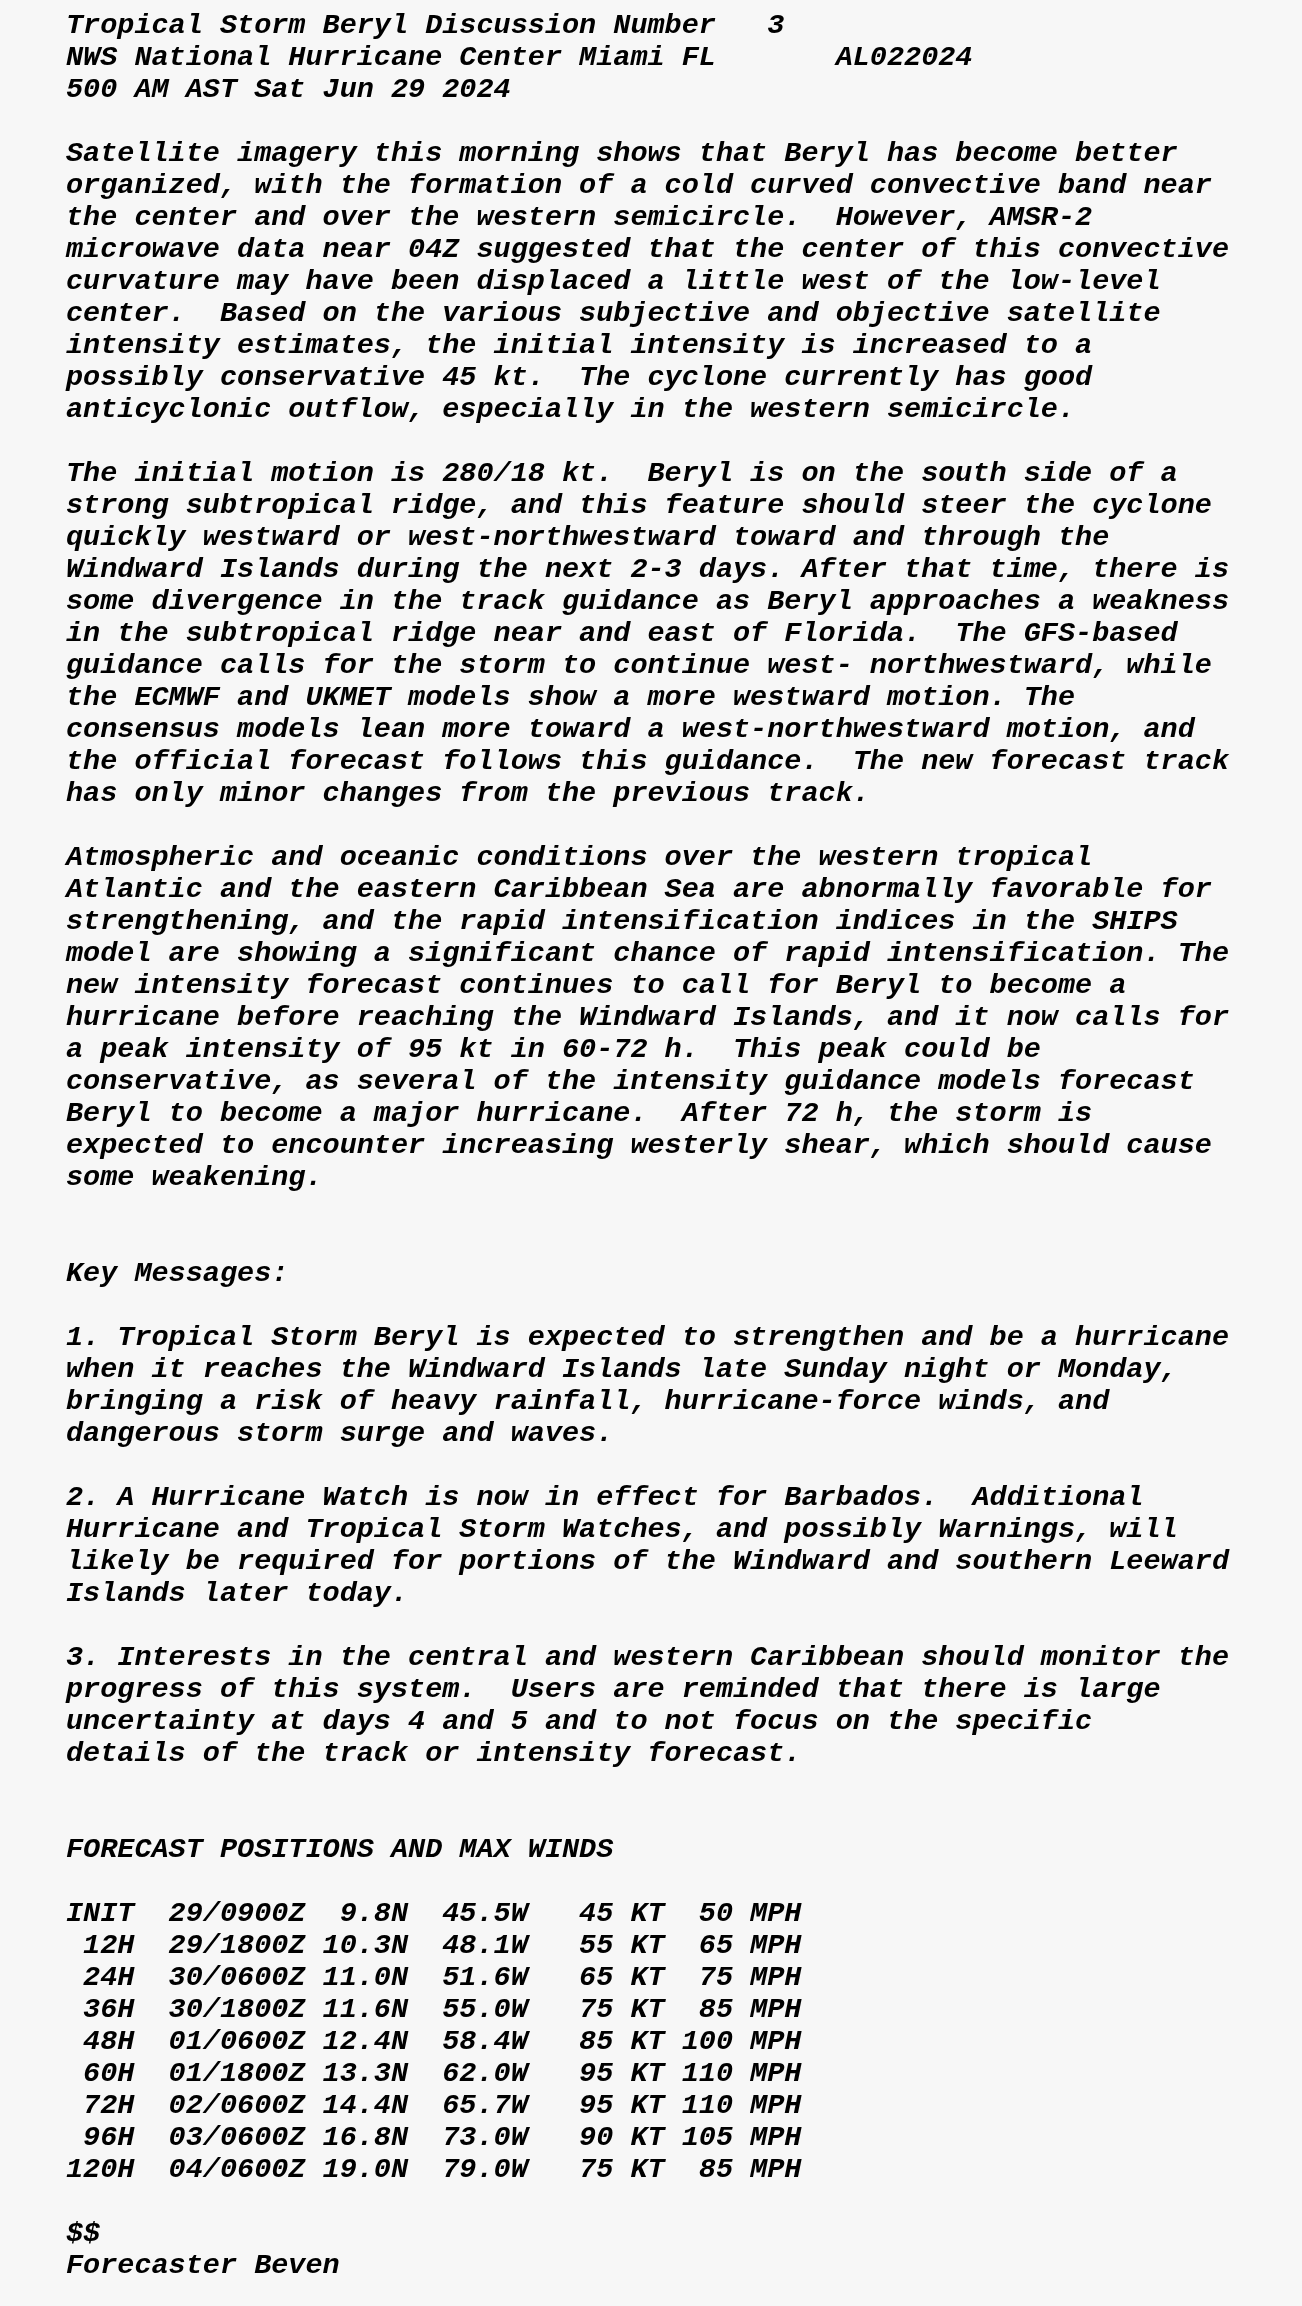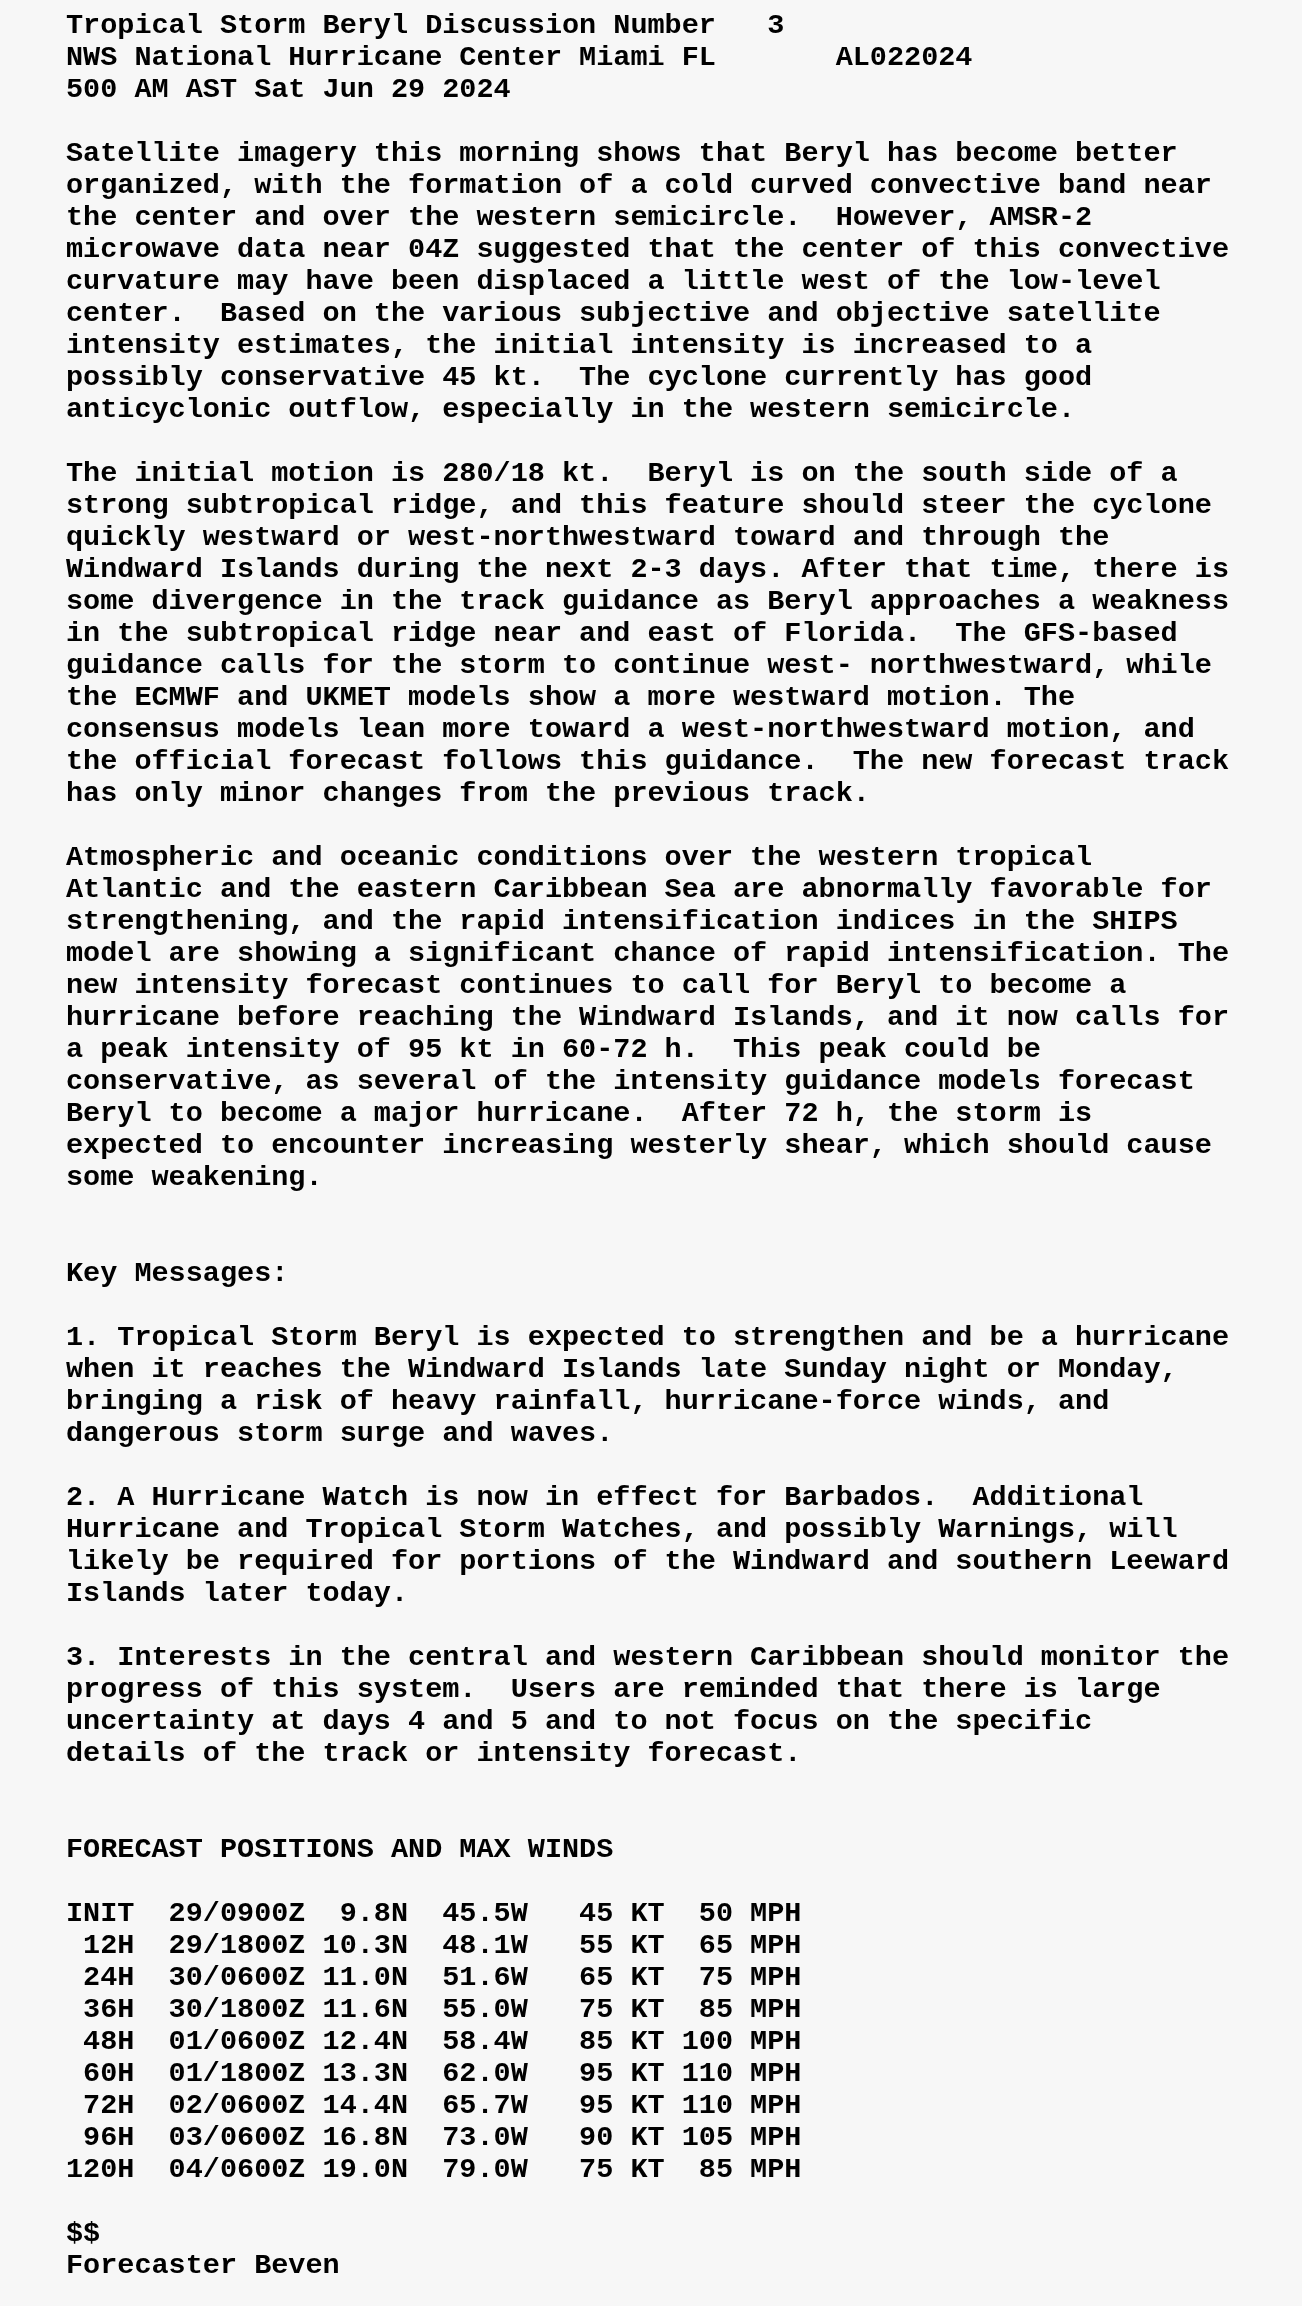--- a/index.html
+++ b/index.html
@@ -21,20 +21,21 @@
   pre.doc {
     margin: 0;
     padding: 10px 20px 24px 66px;
     font-family: "Liberation Mono", "DejaVu Sans Mono", monospace;
     font-size: 28.5px;
     font-weight: 700;
     line-height: 32px;
     color: #000000;
     white-space: pre;
     letter-spacing: 0;
+    font-style: italic;
   }
 </style>
 </head>
 <body>
 
 <div class="page">
   <pre class="doc">Tropical Storm Beryl Discussion Number   3
 NWS National Hurricane Center Miami FL       AL022024
 500 AM AST Sat Jun 29 2024
 

